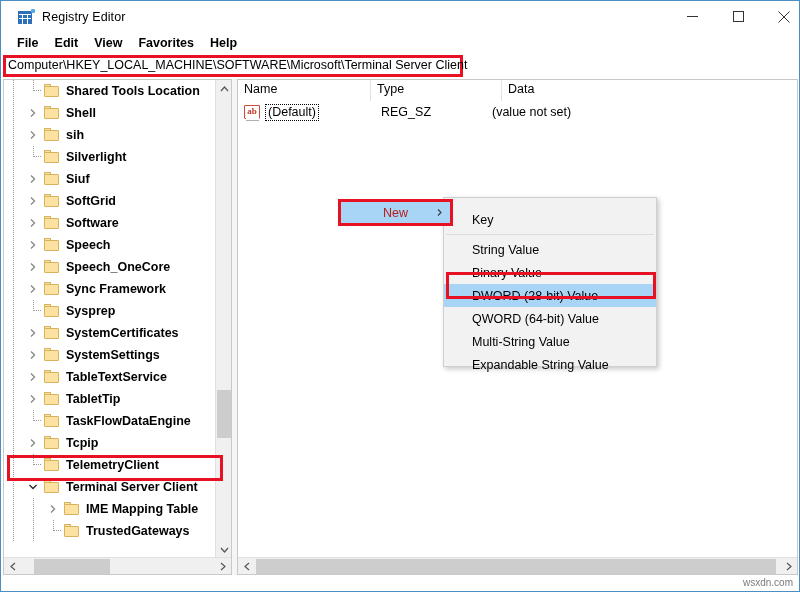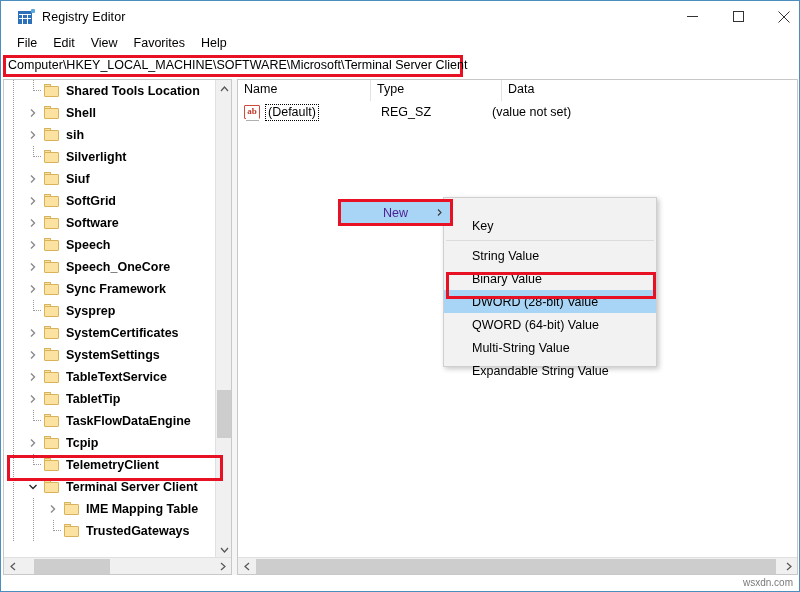--- a/index.html
+++ b/index.html
@@ -71,20 +71,21 @@
   }
   .win-btn svg { display: block; }
 
   
   .menubar {
     position: absolute; left: 0; top: 31px;
     width: 798px; height: 22px;
     display: flex; align-items: center;
     background: #ffffff;
     padding-left: 8px;
+    font-weight: bold;
   }
   .menu-item {
     font-size: 12.5px; color: #000000;
     padding: 1px 8px 2px 8px;
     white-space: nowrap;
   }
 
   
   .addr-wrap {
     position: absolute; left: 2px; top: 54px;
@@ -318,36 +319,36 @@
   .ctx-new-red {
     position: absolute; left: 0; top: 0;
     width: 115px; height: 27px;
     border: 3px solid #e81123;
   }
   .ctx-new-item {
     position: absolute; left: 3px; top: 3px;
     width: 109px; height: 21px;
     background: #a8d4f5;
     display: flex; align-items: center; justify-content: center;
-    font-size: 12.5px; color: #4c1d95;
+    font-size: 12.5px; color: #b91c1c;
   }
   .ctx-new-arrow {
     position: absolute; right: 8px; top: 50%;
     transform: translateY(-50%);
     color: #444; font-size: 10px;
   }
 
   .ctx-menu {
     position: absolute; left: 442px; top: 196px;
     width: 214px; height: 170px;
     background: #f2f2f2;
     border: 1px solid #cfcfcf;
     box-shadow: 2px 2px 5px rgba(0,0,0,0.22);
     z-index: 15;
-    padding-top: 16px;
+    padding-top: 10px;
   }
   .ctx-item {
     height: 23px;
     display: flex; align-items: center;
     padding-left: 28px;
     font-size: 12.5px;
     color: #000000;
     position: relative;
   }
   .ctx-sep {

